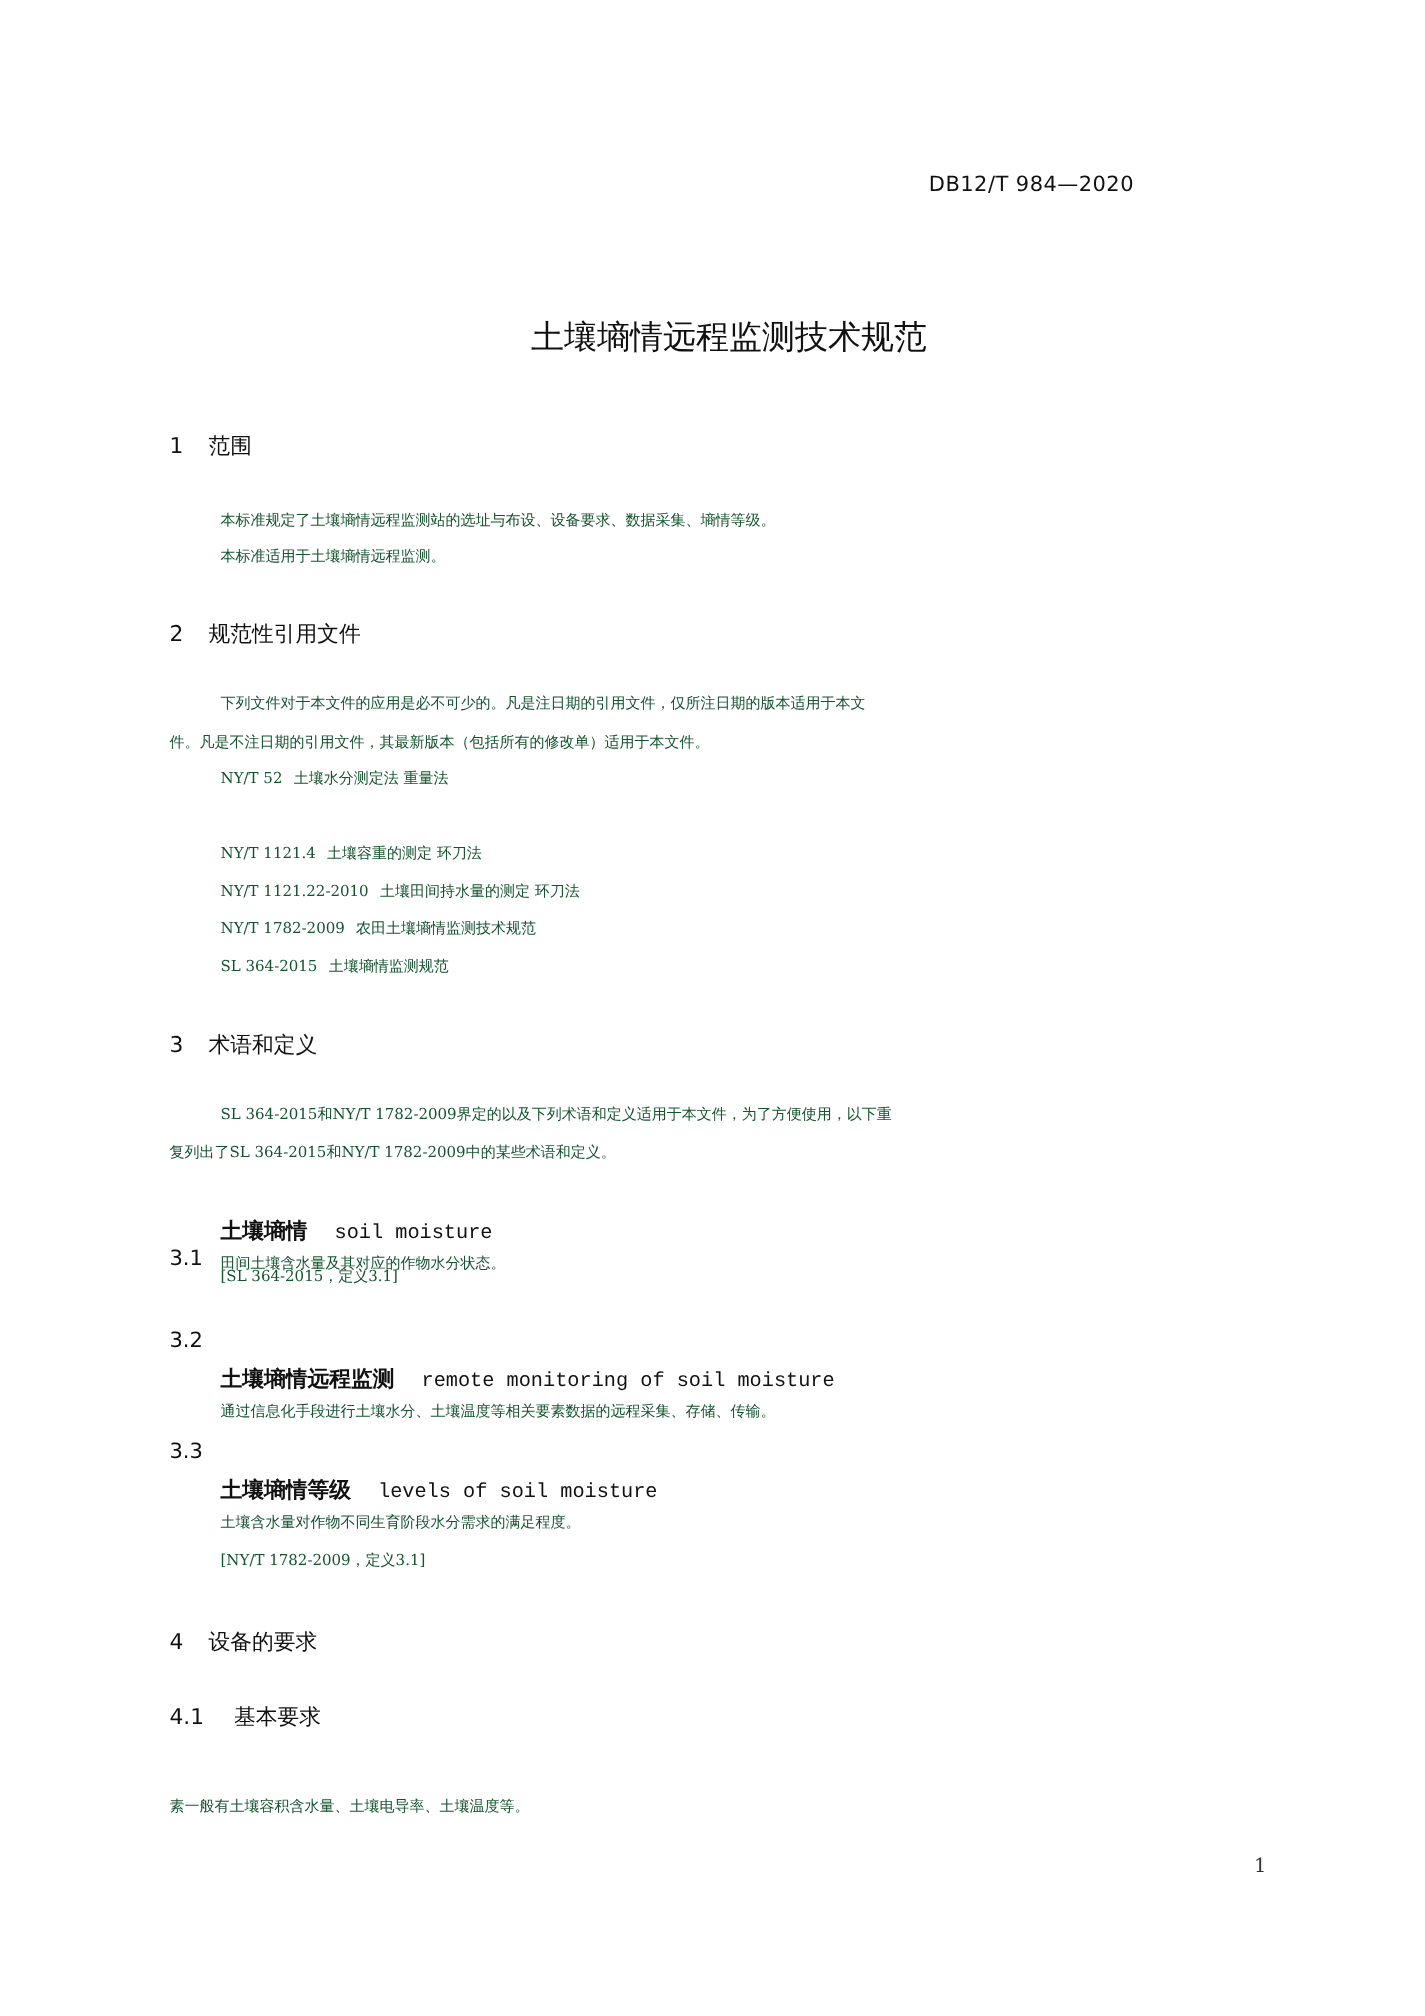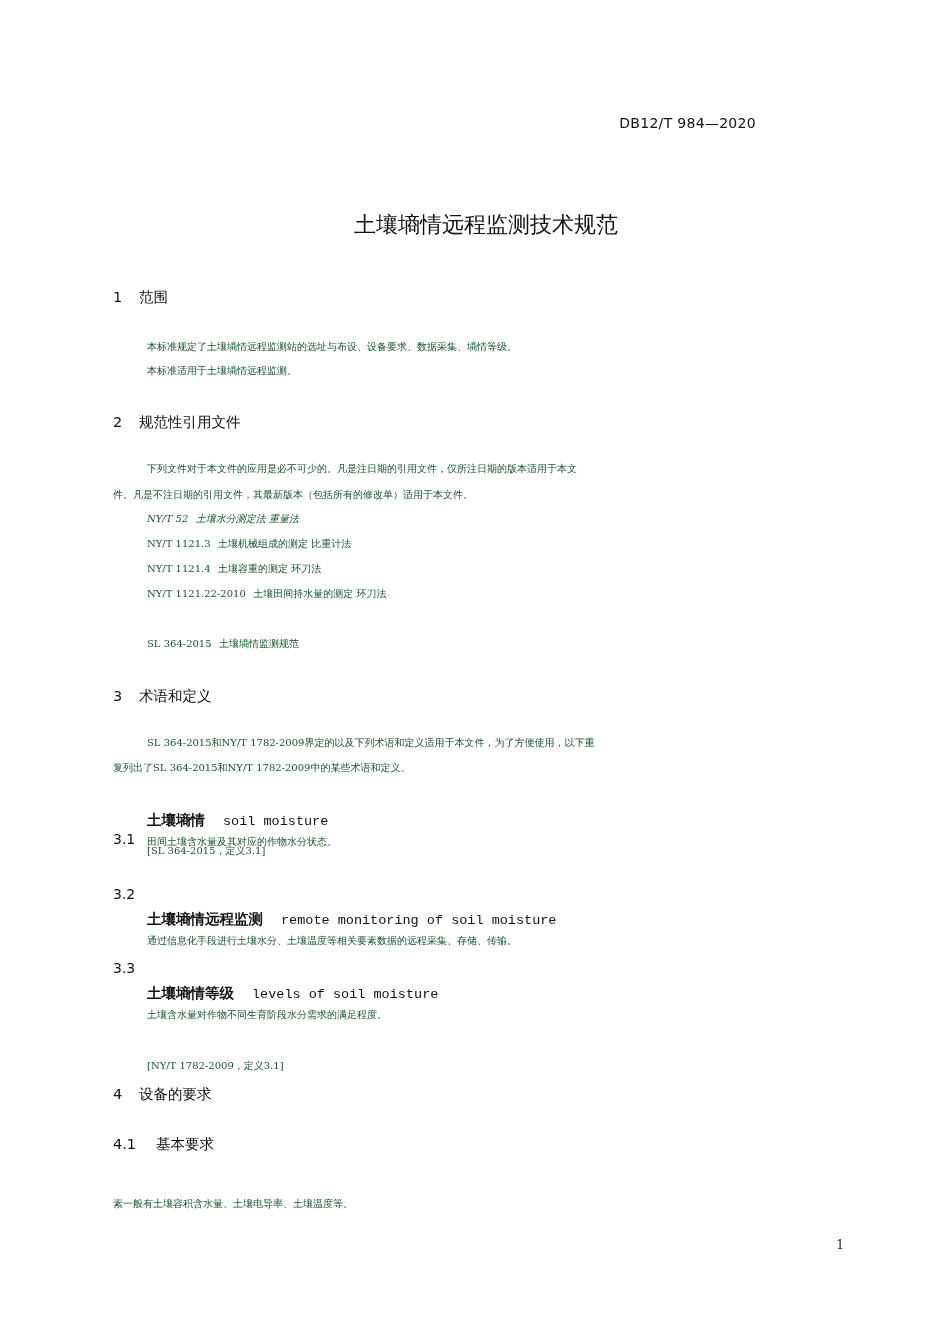--- a/index.html
+++ b/index.html
@@ -38,31 +38,31 @@
   </div>
   <div class="abs p serif ind" style="top:340px;">本标准规定了土壤墒情远程监测站的选址与布设、设备要求、数据采集、墒情等级。</div>
   <div class="abs p serif ind" style="top:364px;">本标准适用于土壤墒情远程监测。</div>
 
   <div class="abs h1 sans" style="top:413px;">
     <span class="num">2</span><span>规范性引用文件</span>
   </div>
   <div class="abs p serif ind" style="top:462px;">下列文件对于本文件的应用是必不可少的。凡是注日期的引用文件，仅所注日期的版本适用于本文</div>
   <div class="abs p serif full" style="top:488px;">件。凡是不注日期的引用文件，其最新版本（包括所有的修改单）适用于本文件。</div>
 
-  <div class="abs p ind" style="top:512px;font-style:italic;">
+  <div class="abs p ind" style="top:512px;">
     <span class="serif">NY/T 52</span>&nbsp;&nbsp;&nbsp;<span class="serif">土壤水分测定法 重量法</span>
-  </div>
-  <div class="abs p ind" style="top:537px;">
-    <span class="serif">NY/T 1121.3</span>&nbsp;&nbsp;&nbsp;<span class="serif">土壤机械组成的测定 比重计法</span>
   </div>
   <div class="abs p ind" style="top:562px;">
     <span class="serif">NY/T 1121.4</span>&nbsp;&nbsp;&nbsp;<span class="serif">土壤容重的测定 环刀法</span>
   </div>
   <div class="abs p ind" style="top:587px;">
     <span class="serif">NY/T 1121.22-2010</span>&nbsp;&nbsp;&nbsp;<span class="serif">土壤田间持水量的测定 环刀法</span>
+  </div>
+  <div class="abs p ind" style="top:612px;">
+    <span class="serif">NY/T 1782-2009</span>&nbsp;&nbsp;&nbsp;<span class="serif">农田土壤墒情监测技术规范</span>
   </div>
   <div class="abs p ind" style="top:637px;">
     <span class="serif">SL 364-2015</span>&nbsp;&nbsp;&nbsp;<span class="serif">土壤墒情监测规范</span>
   </div>
 
   <div class="abs h1 sans" style="top:687px;">
     <span class="num">3</span><span>术语和定义</span>
   </div>
   <div class="abs p serif ind" style="top:736px;">SL 364-2015和NY/T 1782-2009界定的以及下列术语和定义适用于本文件，为了方便使用，以下重</div>
   <div class="abs p serif full" style="top:761px;text-align:right;">复列出了SL 364-2015和NY/T 1782-2009中的某些术语和定义。</div>
@@ -78,21 +78,21 @@
   <div class="abs term" style="top:910px;">
     <span class="zh sans">土壤墒情远程监测</span><span class="en mono">remote monitoring of soil moisture</span>
   </div>
   <div class="abs p serif ind" style="top:934px;">通过信息化手段进行土壤水分、土壤温度等相关要素数据的远程采集、存储、传输。</div>
 
   <div class="abs sub sans" style="top:960px;">3.3</div>
   <div class="abs p serif ind" style="top:1008px;">土壤含水量对作物不同生育阶段水分需求的满足程度。</div>
   <div class="abs term" style="top:984px;">
     <span class="zh sans">土壤墒情等级</span><span class="en mono">levels of soil moisture</span>
   </div>
-  <div class="abs p serif ind" style="top:1033px;margin-top:26px;">[NY/T 1782-2009，定义3.1]</div>
+  <div class="abs p serif ind" style="top:1033px;">[NY/T 1782-2009，定义3.1]</div>
 
   <div class="abs h1 sans" style="top:1085px;">
     <span class="num">4</span><span>设备的要求</span>
   </div>
   <div class="abs h2 sans" style="top:1135px;">
     <span class="num">4.1</span><span>基本要求</span>
   </div>
   <div class="abs p serif full" style="top:1197px;">素一般有土壤容积含水量、土壤电导率、土壤温度等。</div>
 
   <div class="abs pageno serif">1</div>

